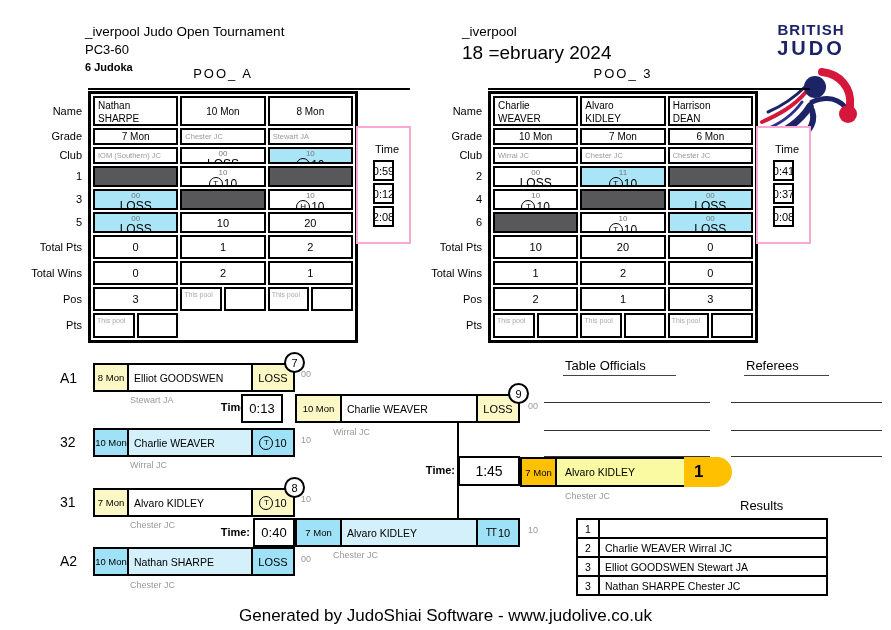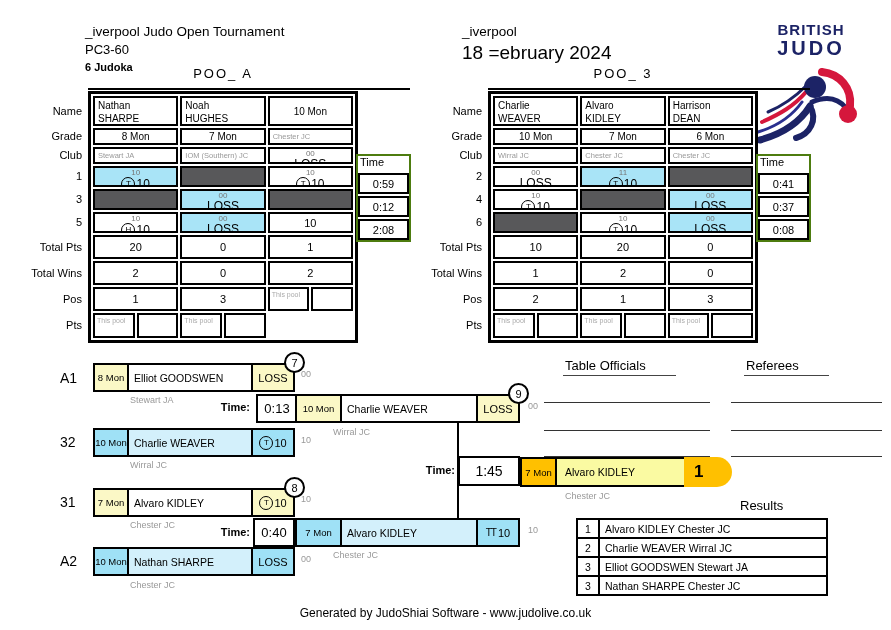--- a/index.html
+++ b/index.html
@@ -5,21 +5,21 @@
   html,body{margin:0;padding:0;background:#fff;}
   .page{position:relative;width:891px;height:630px;background:#fff;overflow:hidden;
         font-family:"Liberation Sans","DejaVu Sans",sans-serif;color:#000;}
   .abs{position:absolute;}
   
   .h-title{left:85px;top:24px;font-size:13.5px;}
   .h-cat{left:85px;top:42px;font-size:13px;}
   .h-count{left:85px;top:61px;font-size:11px;font-weight:bold;}
   .h-loc{left:462px;top:24px;font-size:13.5px;}
   .h-date{left:462px;top:42px;font-size:19px;}
-  .footer{left:0;top:606px;width:891px;text-align:center;font-size:12px;}
+  .footer{left:0;top:606px;width:891px;text-align:center;font-size:17px;}
   
   .logo{left:750px;top:22px;width:122px;text-align:center;color:#1c2366;}
   .logo .l1{font-size:15px;font-weight:bold;letter-spacing:1px;line-height:16px;}
   .logo .l2{font-size:20px;font-weight:bold;letter-spacing:3px;line-height:20px;}
   .logo-svg{left:752px;top:60px;}
   
   .pool{position:absolute;width:270px;height:280px;}
   .pool-a{left:88px;top:66px;} .pool-b{left:488px;top:66px;}
   .pool-title{position:absolute;top:0;left:0;width:270px;text-align:center;font-size:13px;letter-spacing:2px;}
   .topline{position:absolute;top:22px;left:0;width:322px;height:2px;background:#000;}
@@ -38,22 +38,22 @@
   .cblue{background:#a9e4f7;}
   .tot{display:flex;align-items:center;justify-content:center;font-size:11px;}
   .ptsc{border:none;display:flex;gap:2px;background:transparent;}
   .ptsc .sub{flex:1;border:2px solid #000;box-sizing:border-box;background:#fff;overflow:hidden;}
   .ptsc .sub span{font-size:7px;color:#aaa;padding:2px 0 0 2px;display:block;}
   .plabels{position:absolute;left:-92px;top:0;width:86px;}
   .plabels div{position:absolute;right:0;width:86px;text-align:right;font-size:11px;height:14px;line-height:14px;}
   .lb-name{top:38px;} .lb-grade{top:63px;} .lb-club{top:82px;}
   .lb-r1{top:103px;} .lb-r2{top:126px;} .lb-r3{top:149px;}
   .lb-tp{top:174px;} .lb-tw{top:200px;} .lb-pos{top:226px;} .lb-pts{top:252px;}
-  .timecol{position:absolute;left:268px;top:88px;width:55px;box-sizing:border-box;border:2px solid #4d7c0f;
-           background:#fff;padding:0;display:flex;flex-direction:column;gap:2px;}
+  .timecol{position:absolute;left:268px;top:60px;width:55px;box-sizing:border-box;border:2px solid #f9a8d4;
+           background:#fff;padding:15px;display:flex;flex-direction:column;gap:2px;}
   .tc-head{height:15px;font-size:11px;padding-left:2px;}
   .tc-cell{height:21px;border:2px solid #000;box-sizing:border-box;display:flex;align-items:center;justify-content:center;font-size:11px;}
   
   .mk{display:inline-flex;width:12px;height:12px;border:1px solid #000;border-radius:50%;
       align-items:center;justify-content:center;font-size:8px;line-height:8px;margin-right:1px;background:transparent;}
   .mk:empty{display:none;}
   .mk2{font-size:10px;letter-spacing:-1px;margin-right:2px;}
   
   .bpos{font-size:14px;width:28px;}
   .bar{position:absolute;height:29px;display:flex;border:2px solid #000;box-sizing:border-box;background:#fff;}
@@ -127,24 +127,20 @@
       <div class="lb-tp">Total Pts</div>
       <div class="lb-tw">Total Wins</div>
       <div class="lb-pos">Pos</div>
       <div class="lb-pts">Pts</div>
     </div>
     <div class="pgrid">
       <div class="cell nm">
           <span>Nathan</span>
           <span>SHARPE</span>
         </div>
-      <div class="cell nm">
-          <span>Noah</span>
-          <span>HUGHES</span>
-        </div>
       <div class="cell gr">10 Mon</div>
       <div class="cell gr">8 Mon</div>
       <div class="cell gr">7 Mon</div>
       <div class="cell cl">Chester JC</div>
       <div class="cell cl">Stewart JA</div>
       <div class="cell cl">IOM (Southern) JC</div>
 
       <div class="cell m">
           <span class="msc">00</span>
           <span class="mtx">
@@ -352,21 +348,21 @@
     <div class="bname">Elliot GOODSWEN</div>
     <div class="bres g-yel">
         <span>LOSS</span>
       </div>
   </div>
   <div class="mcirc" style="left:284px;top:352px;">7</div>
   <div class="ssc" style="left:301px;top:369px;">00</div>
   <div class="bclub" style="left:130px;top:395px;">Stewart JA</div>
 
   <div class="tlab" style="left:168px;top:401px;">Time:</div>
-  <div class="tbox" style="left:256px;top:394px;width:42px;height:29px;">0:13</div>
+  <div class="tbox" style="left:241px;top:394px;width:42px;height:29px;">0:13</div>
 
   <div class="bar wideg" style="left:295px;top:394px;width:225px;">
     <div class="bgrade g-yel">10 Mon</div>
     <div class="bname">Charlie WEAVER</div>
     <div class="bres g-yel">
         <span>LOSS</span>
       </div>
   </div>
   <div class="mcirc" style="left:508px;top:383px;">9</div>
   <div class="ssc" style="left:528px;top:401px;">00</div>
@@ -434,21 +430,20 @@
   <div class="oline" style="left:544px;top:430px;width:166px;"></div>
   <div class="oline" style="left:544px;top:456px;width:166px;"></div>
   <div class="oline" style="left:731px;top:402px;width:151px;"></div>
   <div class="oline" style="left:731px;top:430px;width:151px;"></div>
   <div class="oline" style="left:731px;top:456px;width:151px;"></div>
 
   <div class="abs rheading">Results</div>
   <div class="rtable">
     <div class="rrow">
         <div class="rrank">1</div>
-        <div class="rname">Alvaro KIDLEY Chester JC</div>
       </div>
     <div class="rrow">
         <div class="rrank">2</div>
         <div class="rname">Charlie WEAVER Wirral JC</div>
       </div>
     <div class="rrow">
         <div class="rrank">3</div>
         <div class="rname">Elliot GOODSWEN Stewart JA</div>
       </div>
     <div class="rrow">

